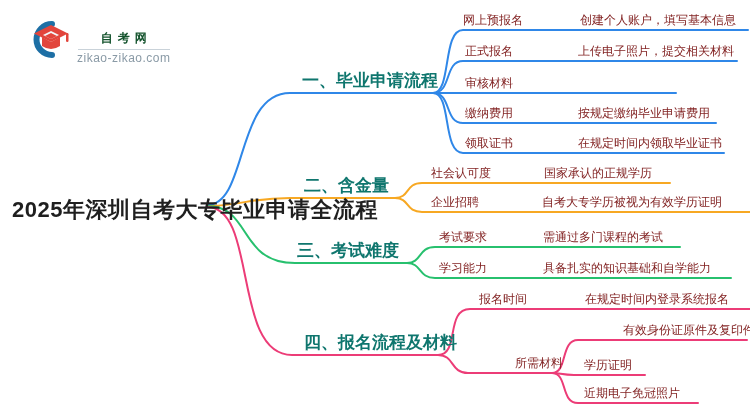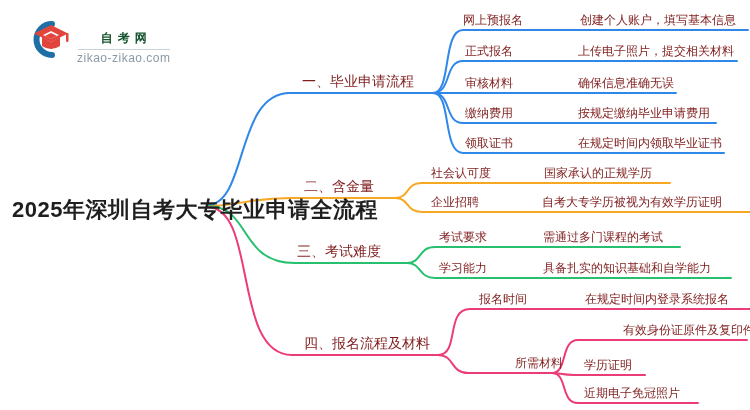--- a/index.html
+++ b/index.html
@@ -2,21 +2,21 @@
 <html><head>
 <meta charset="utf-8">
 <style>
   html,body{margin:0;padding:0;background:#fff;}
   .stage{
     position:relative;width:750px;height:410px;background:#ffffff;overflow:hidden;
     font-family:"Liberation Sans","DejaVu Sans",sans-serif;
   }
   svg.links{position:absolute;left:0;top:0;}
   .node{position:absolute;white-space:nowrap;color:#7f1d1d;font-size:12px;line-height:14px;}
-  .topic{font-size:14px;color:#7f1d1d;font-weight:400;}
+  .topic{font-size:17px;color:#0f766e;font-weight:700;}
   .root-node{
     position:absolute;left:12px;top:195px;white-space:nowrap;
     font-size:22px;font-weight:700;color:#1f1f1f;letter-spacing:.5px;
   }
   .logo{position:absolute;left:30px;top:13px;display:flex;align-items:center;gap:7px;}
   .logo-text{display:flex;flex-direction:column;align-items:center;}
   .logo-title{font-size:12px;font-weight:700;color:#14532d;letter-spacing:5px;text-indent:5px;margin-top:17px;}
   .logo-sep{width:92px;height:1px;background:#c9d2d9;margin:2px 0 1px 0;}
   .logo-domain{font-size:12px;color:#8a9aa6;letter-spacing:.5px;}
 </style>
@@ -67,21 +67,20 @@
   </div>
 
   <div class="root-node">2025年深圳自考大专毕业申请全流程</div>
 
   <div class="node topic" style="left:302px;top:74px;">一、毕业申请流程</div>
   <div class="node" style="left:463px;top:13px;">网上预报名</div>
   <div class="node" style="left:580px;top:13px;">创建个人账户，填写基本信息</div>
   <div class="node" style="left:465px;top:44px;">正式报名</div>
   <div class="node" style="left:578px;top:44px;">上传电子照片，提交相关材料</div>
   <div class="node" style="left:465px;top:76px;">审核材料</div>
-  <div class="node" style="left:578px;top:76px;">确保信息准确无误</div>
   <div class="node" style="left:465px;top:106px;">缴纳费用</div>
   <div class="node" style="left:578px;top:106px;">按规定缴纳毕业申请费用</div>
   <div class="node" style="left:465px;top:136px;">领取证书</div>
   <div class="node" style="left:578px;top:136px;">在规定时间内领取毕业证书</div>
 
   <div class="node topic" style="left:304px;top:179px;">二、含金量</div>
   <div class="node" style="left:431px;top:166px;">社会认可度</div>
   <div class="node" style="left:544px;top:166px;">国家承认的正规学历</div>
   <div class="node" style="left:431px;top:195px;">企业招聘</div>
   <div class="node" style="left:542px;top:195px;">自考大专学历被视为有效学历证明</div>

